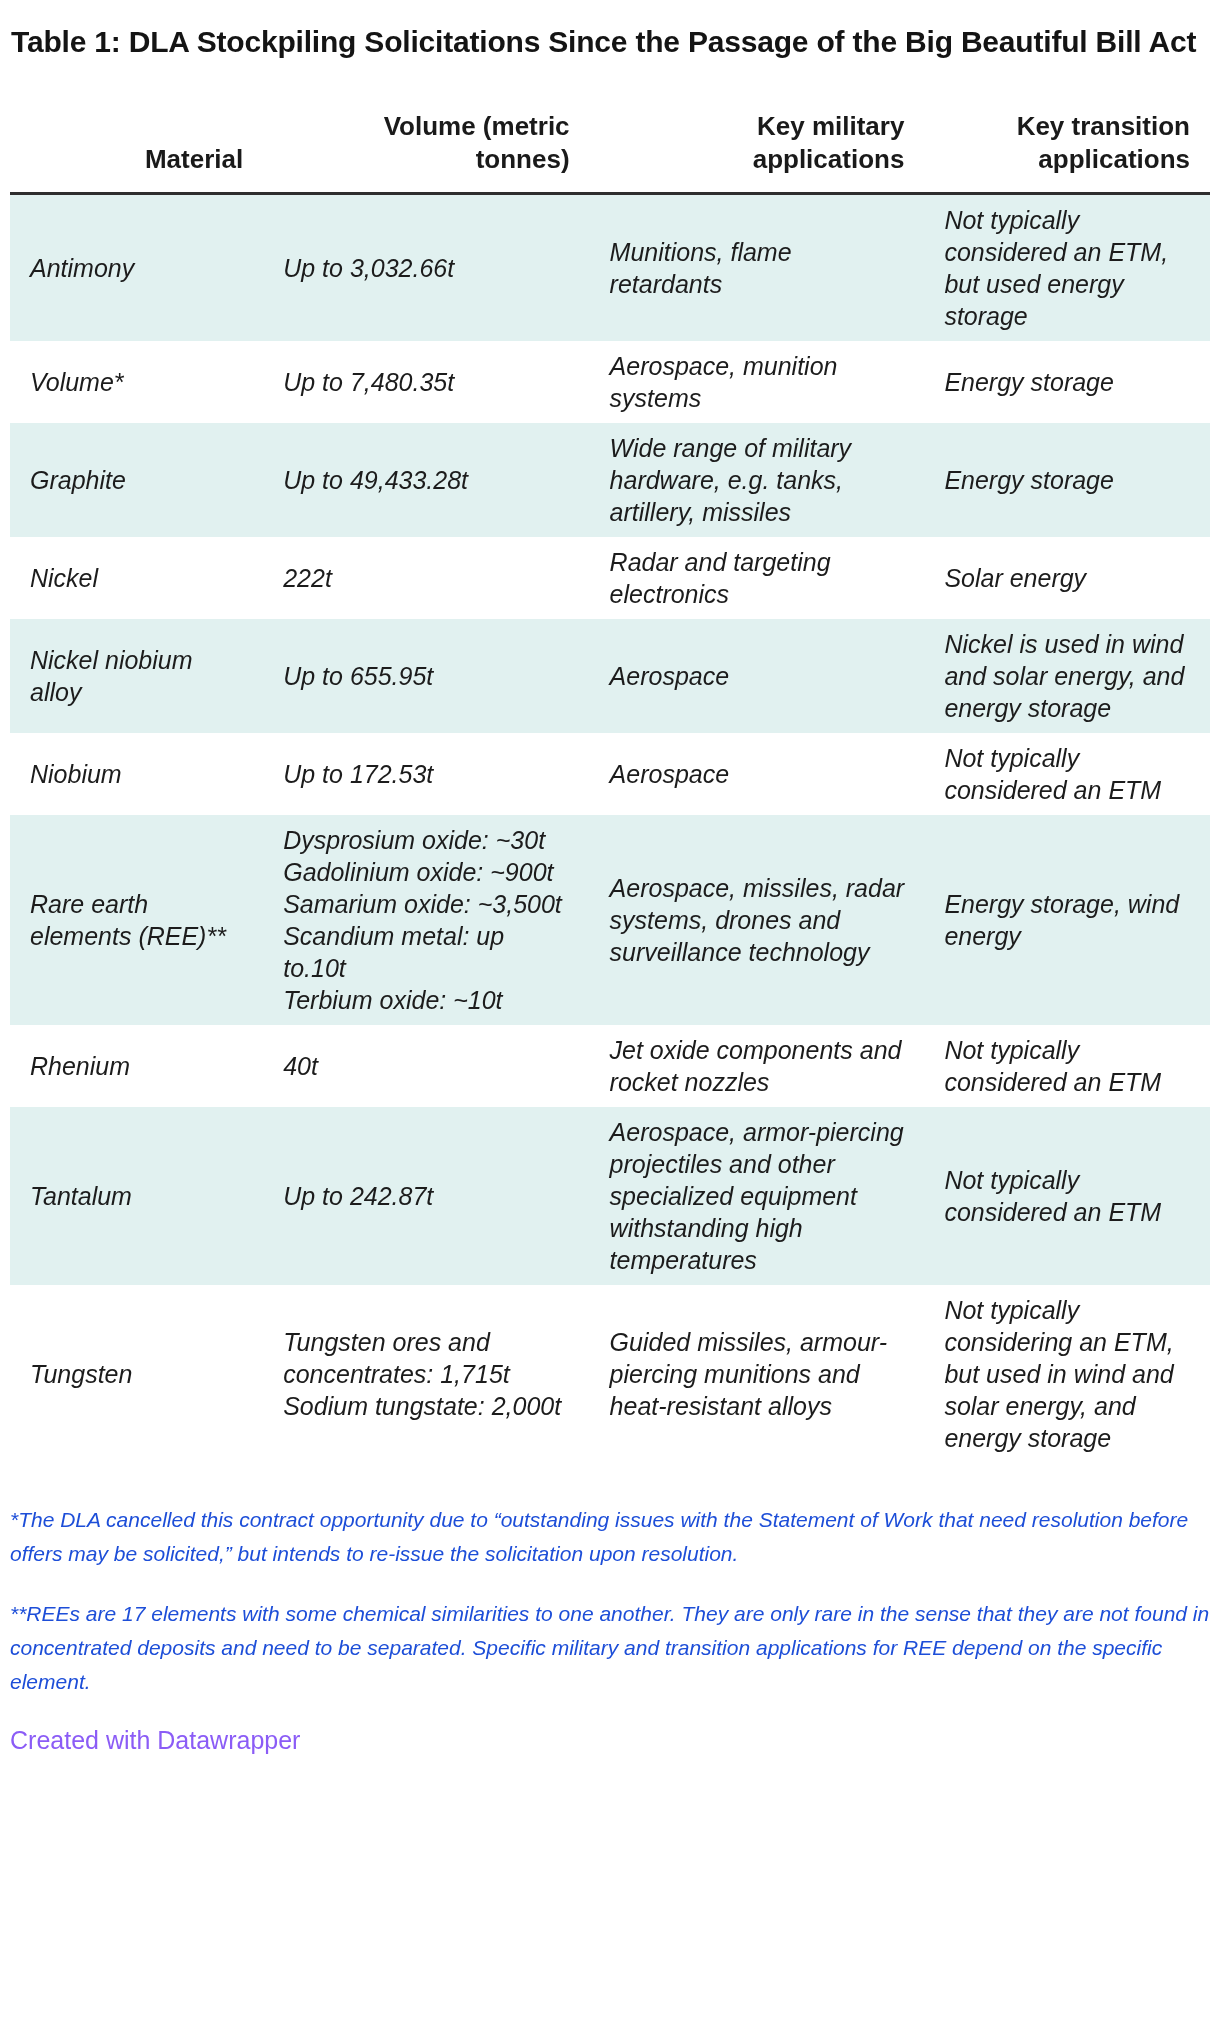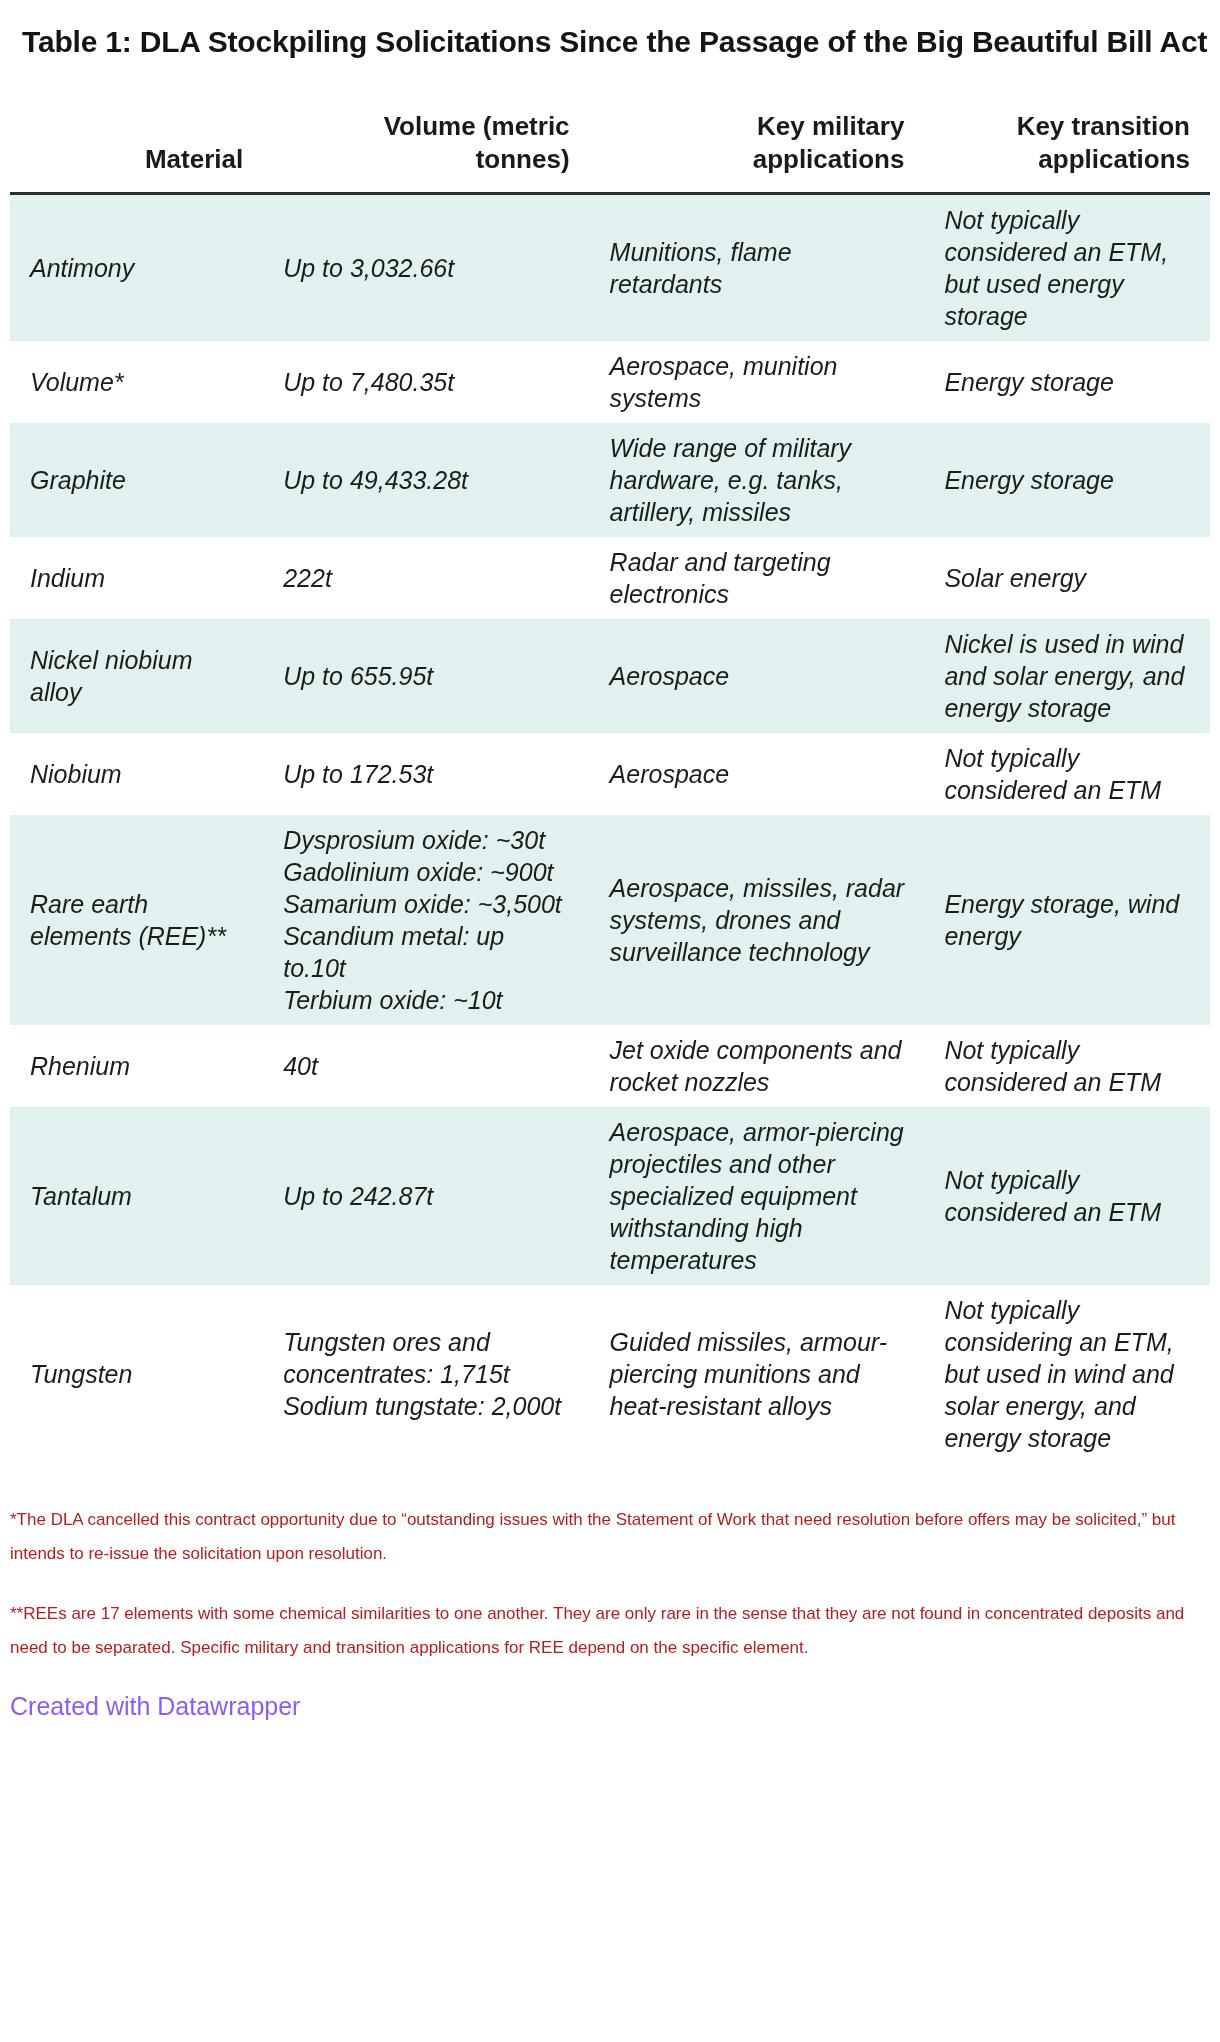--- a/index.html
+++ b/index.html
@@ -8,21 +8,21 @@
     box-sizing:border-box;
     padding:18px 10px 30px 10px;
     font-family:"Liberation Sans", sans-serif;
     color:#1c1c1c;
   }
   .title {
     font-size:30px;
     line-height:48px;
     font-weight:700;
     color:#141414;
-    margin:0 0 44px 12px;
+    margin:0 0 44px 1px;
     letter-spacing:-0.2px;
   }
   table.dw-table {
     width:100%;
     border-collapse:collapse;
     table-layout:fixed;
   }
   col.c1 { width:21.1%; }
   col.c2 { width:27.2%; }
   col.c3 { width:27.9%; }
@@ -43,23 +43,24 @@
     color:#1c1c1c;
     padding:9px 20px;
     vertical-align:middle;
     white-space:pre-line;
     word-wrap:break-word;
     font-style:italic;
   }
   tbody tr.striped { background:#e1f1f0; }
   .footnotes { margin-top:40px; }
   .footnote {
-    font-size:17px;
+    font-size:21px;
     line-height:34px;
-    color:#b91c1c;
+    font-style:italic;
+    color:#1d4ed8;
     margin:0 0 26px 0;
   }
   .attribution {
     font-size:25px;
     line-height:30px;
     color:#8b5cf6;
     margin:4px 0 8px 0;
   }
 </style>
 </head>
@@ -95,21 +96,21 @@
         <td>Aerospace, munition systems</td>
         <td>Energy storage</td>
       </tr>
       <tr class="striped">
         <td>Graphite</td>
         <td>Up to 49,433.28t</td>
         <td>Wide range of military hardware, e.g. tanks, artillery, missiles</td>
         <td>Energy storage</td>
       </tr>
       <tr>
-        <td>Indium</td>
+        <td>Nickel</td>
         <td>222t</td>
         <td>Radar and targeting electronics</td>
         <td>Solar energy</td>
       </tr>
       <tr class="striped">
         <td>Nickel niobium alloy</td>
         <td>Up to 655.95t</td>
         <td>Aerospace</td>
         <td>Nickel is used in wind and solar energy, and energy storage</td>
       </tr>

